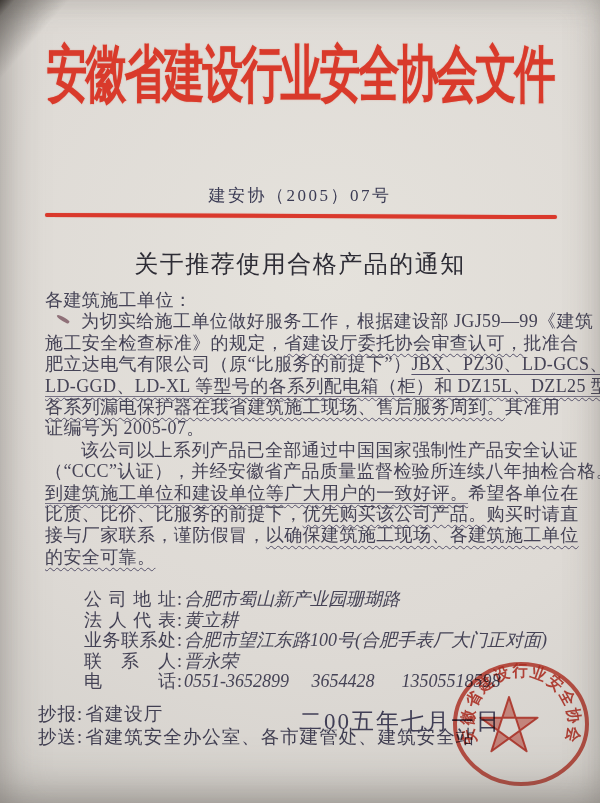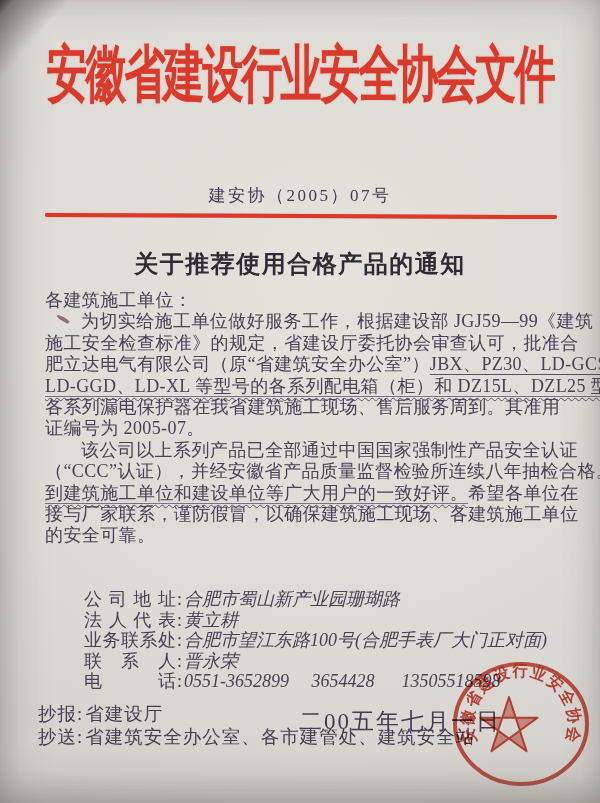--- a/index.html
+++ b/index.html
@@ -34,30 +34,30 @@
     position:absolute;left:0;top:170px;width:100%;text-align:center;
     font-size:17px;letter-spacing:2.5px;color:#3b3b54;margin-top:14px;
   }
   .red-rule{
     position:absolute;left:45px;top:214px;width:512px;height:4px;
     background:#da392c;border-radius:2px;transform:rotate(.25deg);
     box-shadow:0 0 1px rgba(218,57,44,.6);
   }
   .doc-title{
     position:absolute;left:0;top:248px;width:100%;margin:0;text-align:center;
-    font-size:24px;font-weight:700;letter-spacing:1.5px;color:#2d2c35;
+    font-size:24px;font-weight:400;letter-spacing:1.5px;color:#2d2c35;
   }
   
   .body-text{
     position:absolute;left:45px;top:290px;width:518px;
     font-size:18px;line-height:21.4px;letter-spacing:.4px;color:#454356;
   }
   .bline{white-space:nowrap;}
   .indent{padding-left:36px;text-align:center;}
-  .u{ text-decoration-style:wavy;
+  .u{ text-decoration:underline;text-decoration-style:wavy;
       text-decoration-color:#55516b;text-decoration-thickness:1.2px;text-underline-offset:4px;}
   .us{text-decoration:underline;text-decoration-color:#55516b;
       text-decoration-thickness:1.3px;text-underline-offset:4px;}
   .uw{text-decoration:underline;text-decoration-style:wavy;
       text-decoration-color:#55516b;text-decoration-thickness:1.2px;text-underline-offset:4.5px;
       border-bottom:1px solid rgba(85,81,107,.75);}
   .pen-tick{
     position:absolute;left:11px;top:27px;width:14px;height:4px;
     background:#7a5560;border-radius:70% 30% 50% 50%;transform:rotate(33deg);opacity:.8;
   }
@@ -101,27 +101,28 @@
   <div class="doc-number">建安协（2005）07号</div>
   <div class="red-rule"></div>
 
   <h1 class="doc-title">关于推荐使用合格产品的通知</h1>
 
   <div class="body-text">
     <div class="bline">各建筑施工单位：</div>
     <div class="pen-tick"></div>
     <div class="bline indent"><span>为切实给施工单位做好服务工作，根据建设部 JGJ59—99《建筑</span></div>
     <div class="bline"><span>施工安全检查标准》的规定，</span><span class="u">省建设厅委托协会审查认可，</span><span>批准合</span></div>
-    <div class="bline"><span>肥立达电气有限公司（原“省建筑安全办公室”）</span><span class="us">JBX、PZ30、LD-GCS、</span></div>
+    <div class="bline"><span>肥立达电气有限公司（原“比服务的前提下”）</span><span class="us">JBX、PZ30、LD-GCS、</span></div>
     <div class="bline"><span class="uw">LD-GGD、LD-XL 等型号的各系列配电箱（柜）和 DZ15L、DZL25 型的</span></div>
     <div class="bline"><span class="u">各系列漏电保护器在我省建筑施工现场、售后服务周到。</span><span>其准用</span></div>
     <div class="bline"><span>证编号为 2005-07。</span></div>
     <div class="bline indent"><span>该公司以上系列产品已全部通过中国国家强制性产品安全认证</span></div>
     <div class="bline"><span>（“CCC”认证），并经安徽省产品质量监督检验所连续八年抽检合格。</span></div>
     <div class="bline"><span class="uw">到建筑施工单位和建设单位等广大用户的一致好评。</span><span>希望各单位在</span></div>
+    <div class="bline"><span>比质、比价、比服务的前提下，</span><span class="u">优先购买该公司产品。</span><span>购买时请直</span></div>
     <div class="bline"><span>接与厂家联系，谨防假冒，</span><span class="u">以确保建筑施工现场、各建筑施工单位</span></div>
     <div class="bline"><span class="u">的安全可靠。</span></div>
   </div>
 
   <div class="contact">
     <div class="crow"><span class="clabel">公司地址</span><span class="ccolon">:</span><span class="cvalue">合肥市蜀山新产业园珊瑚路</span></div>
     <div class="crow"><span class="clabel">法人代表</span><span class="ccolon">:</span><span class="cvalue">黄立耕</span></div>
     <div class="crow"><span class="clabel">业务联系处</span><span class="ccolon">:</span><span class="cvalue">合肥市望江东路100号(合肥手表厂大门正对面)</span></div>
     <div class="crow"><span class="clabel">联系人</span><span class="ccolon">:</span><span class="cvalue">晋永荣</span></div>
     <div class="crow"><span class="clabel">电话</span><span class="ccolon">:</span><span class="cvalue">0551-3652899     3654428      13505518598</span></div>

